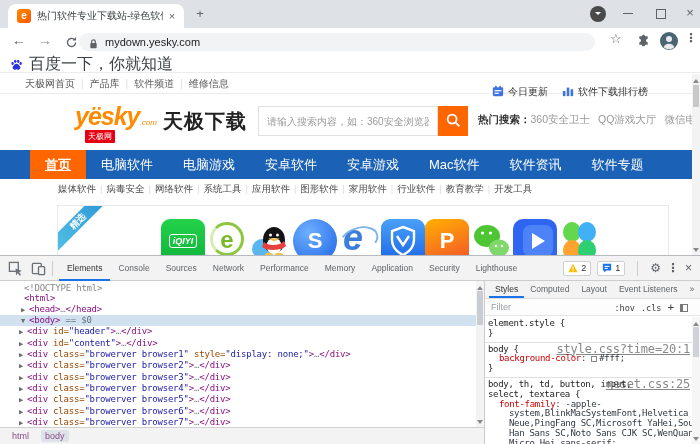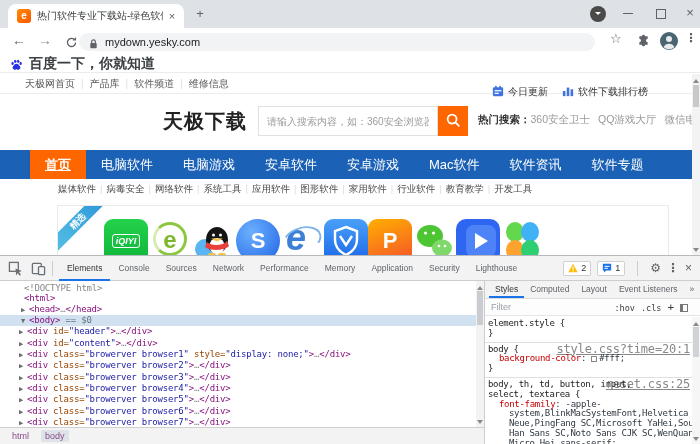--- a/index.html
+++ b/index.html
@@ -35,21 +35,21 @@
   .omni-lock { position:absolute; left:9px; top:3px; }
   .omni-url { position:absolute; left:26px; top:0; font-size:11px; line-height:18px; color:#202124; }
   .tb-star { position:absolute; left:610px; top:31px; font-size:13px; color:#5f6368; }
   .tb-puzzle { position:absolute; left:636px; top:33px; }
   .tb-avatar { position:absolute; left:660px; top:32px; }
   .tb-kebab { position:absolute; left:685px; top:31px; font-size:12px; color:#5f6368; font-weight:bold; letter-spacing:0; }
 
   
   .bookmarks { position:absolute; left:0; top:55px; width:700px; height:18px; background:#fff; border-bottom:1px solid #ececec; }
   .bm-item { position:absolute; left:10px; top:0; height:18px; display:flex; align-items:center; gap:6px; }
-  .bm-label { font-size:14px; color:#3c4043;font-weight:bold; }
+  .bm-label { font-size:16px; color:#3c4043; }
 
   
   .page { position:absolute; left:0; top:74px; width:700px; height:181px; background:#fff; overflow:hidden; }
   .sitebar { position:relative; height:20px; border-bottom:1px solid #ececec; }
   .sitebar-links { position:absolute; left:25px; top:0; height:20px; line-height:20px; font-size:10px; color:#5a5a5a; white-space:nowrap; }
   .sitebar-right { position:absolute; right:52px; top:0; height:35px; display:flex; align-items:center; gap:14px; font-size:10px; color:#333; }
   .sitebar-right .itm { display:flex; align-items:center; gap:4px; }
   .sep { color:#ddd; margin:0 6px; }
   .siteheader { position:relative; height:56px; }
   .logo { position:absolute; left:75px; top:8px; }
@@ -67,21 +67,21 @@
   .hot-link { color:#999; margin-right:8px; }
   .sitenav { position:relative; height:29px; background:#1b62b7; width:692px; display:flex; padding-left:30px; }
   .sitenav .nav-item { height:29px; line-height:29px; padding:0 15px; color:#fff; font-size:13px; white-space:nowrap; }
   .sitenav .nav-item.active { background:#ff6600; font-weight:bold;text-decoration:underline; }
   .subnav { position:relative; height:19px; line-height:19px; padding-left:58px; font-size:9.5px; color:#4a4a4a; white-space:nowrap; }
   .subnav .sep { margin:0 4px; color:#ddd; }
   .featured { position:absolute; left:57px; top:131px; width:612px; height:70px; border:1px solid #eaeaea; background:#fff; }
   .ribbon-wrap { position:absolute; left:0; top:0; width:46px; height:46px; overflow:hidden; }
   .ribbon { position:absolute; left:-20px; top:9px; width:80px; height:13px; line-height:13px; text-align:center;
       background:linear-gradient(90deg,#55c2e6,#2b93d6); color:#fff; font-size:9px; font-weight:bold; transform:rotate(-45deg); }
-  .apps { display:flex; justify-content:flex-start; padding:13px 10px 0 46px; }
+  .apps { display:flex; justify-content:center; padding:13px 10px 0 46px; }
   .app { width:44px; height:44px; position:relative; flex:0 0 44px; }
   .bg-iqiyi { background:linear-gradient(180deg,#23d24a,#0fb43a); border-radius:9px; display:flex; align-items:center; justify-content:center; }
   .iqiyi-t { color:#fff; font-weight:bold; font-size:9px; border:1px solid #fff; border-radius:3px; padding:1px 3px; font-style:italic; }
   .e360 { position:absolute; left:5px; top:3px; width:34px; height:34px; border:3px solid #8dc63f; border-left-color:#d7ecb0;
       border-radius:50%; color:#7ab82a; font-size:24px; font-weight:bold; text-align:center; line-height:30px; }
   .bg-sogou { background:radial-gradient(circle at 35% 30%,#6cb0ff,#1e62e6); border-radius:50%; color:#fff; font-size:22px;
       font-weight:bold; text-align:center; line-height:44px; }
   .ie-e { position:absolute; left:6px; top:-2px; font-size:36px; font-weight:bold; color:#3d7fd6; font-style:italic; }
   .ie-arc { position:absolute; left:2px; top:8px; width:40px; height:26px; border:2.5px solid #7db4ea; border-bottom-color:transparent;
       border-left-color:transparent; border-radius:50%; transform:rotate(-18deg); }
@@ -237,20 +237,24 @@
             <span><svg width="12" height="12" viewBox="0 0 14 14">
                 <rect x="1" y="7" width="3" height="6" fill="#3f74e0"></rect>
                 <rect x="5.5" y="3" width="3" height="10" fill="#3f74e0"></rect>
                 <rect x="10" y="5" width="3" height="8" fill="#3f74e0"></rect>
               </svg></span>
             <span>软件下载排行榜</span>
           </div>
         </div>
     </div>
     <div class="siteheader">
+      <div class="logo">
+        <span class="logo-yesky">yësky</span><span class="logo-com">.com</span>
+        <span class="logo-badge">天极网</span>
+      </div>
       <div class="logo-title">天极下载</div>
       <div class="search">
         <input class="search-input" placeholder="请输入搜索内容，如：360安全浏览器" style="">
         <button class="search-btn">
           <svg width="16" height="16" viewBox="0 0 18 18">
               <circle cx="8" cy="8" r="5" fill="none" stroke="#fff" stroke-width="2"></circle>
               <path d="M12 12l4.2 4.2" stroke="#fff" stroke-width="2"></path>
             </svg>
         </button>
       </div>

